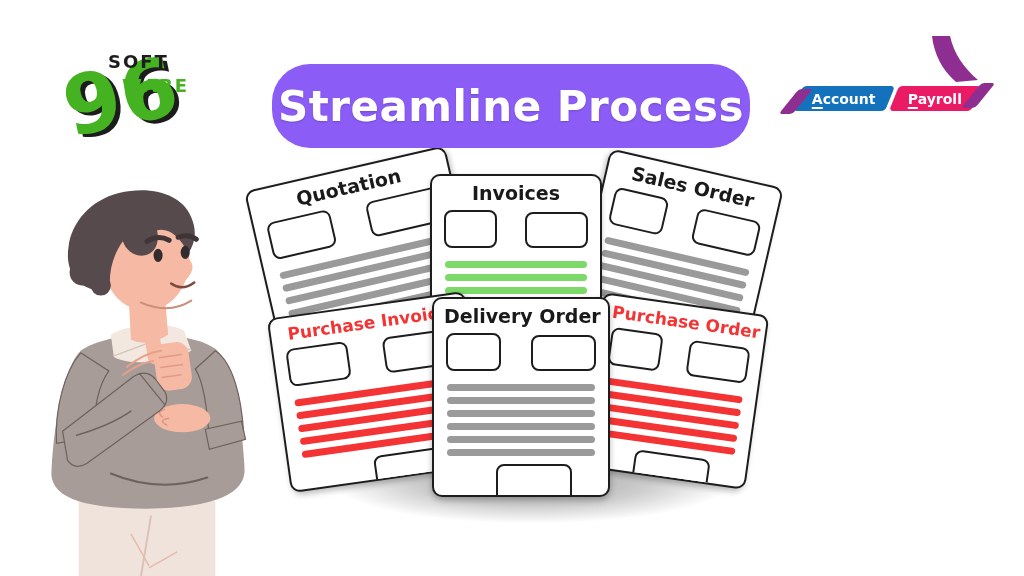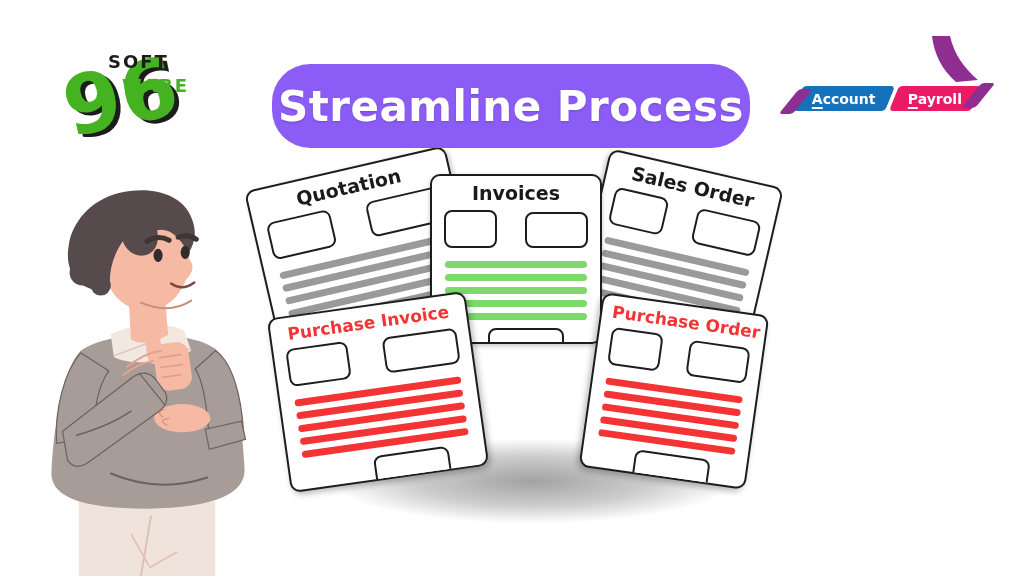--- a/index.html
+++ b/index.html
@@ -160,20 +160,37 @@
     <div class="bars">
         <div class="bar" style="background: rgb(244, 52, 52);"></div>
         <div class="bar" style="background: rgb(244, 52, 52);"></div>
         <div class="bar" style="background: rgb(244, 52, 52);"></div>
         <div class="bar" style="background: rgb(244, 52, 52);"></div>
         <div class="bar" style="background: rgb(244, 52, 52);"></div>
       </div>
     <div class="bottom-box"></div>
   </div>
 
+  <div class="doc-card" id="card-delivery">
+    <div class="card-title" style="color: rgb(26, 26, 26);">Delivery Order</div>
+    <div class="box-row">
+      <div class="box b1"></div>
+      <div class="box b2"></div>
+    </div>
+    <div class="bars">
+        <div class="bar" style="background: rgb(154, 154, 154);"></div>
+        <div class="bar" style="background: rgb(154, 154, 154);"></div>
+        <div class="bar" style="background: rgb(154, 154, 154);"></div>
+        <div class="bar" style="background: rgb(154, 154, 154);"></div>
+        <div class="bar" style="background: rgb(154, 154, 154);"></div>
+        <div class="bar" style="background: rgb(154, 154, 154);"></div>
+      </div>
+    <div class="spacer"></div>
+    <div class="bottom-box" style="margin-bottom:8px;"></div>
+  </div>
 
   <div class="doc-card" id="card-porder">
     <div class="card-title" style="color: rgb(244, 52, 52);">Purchase Order</div>
     <div class="box-row">
       <div class="box b1"></div>
       <div class="box b2"></div>
     </div>
     <div class="bars">
         <div class="bar" style="background: rgb(244, 52, 52);"></div>
         <div class="bar" style="background: rgb(244, 52, 52);"></div>

